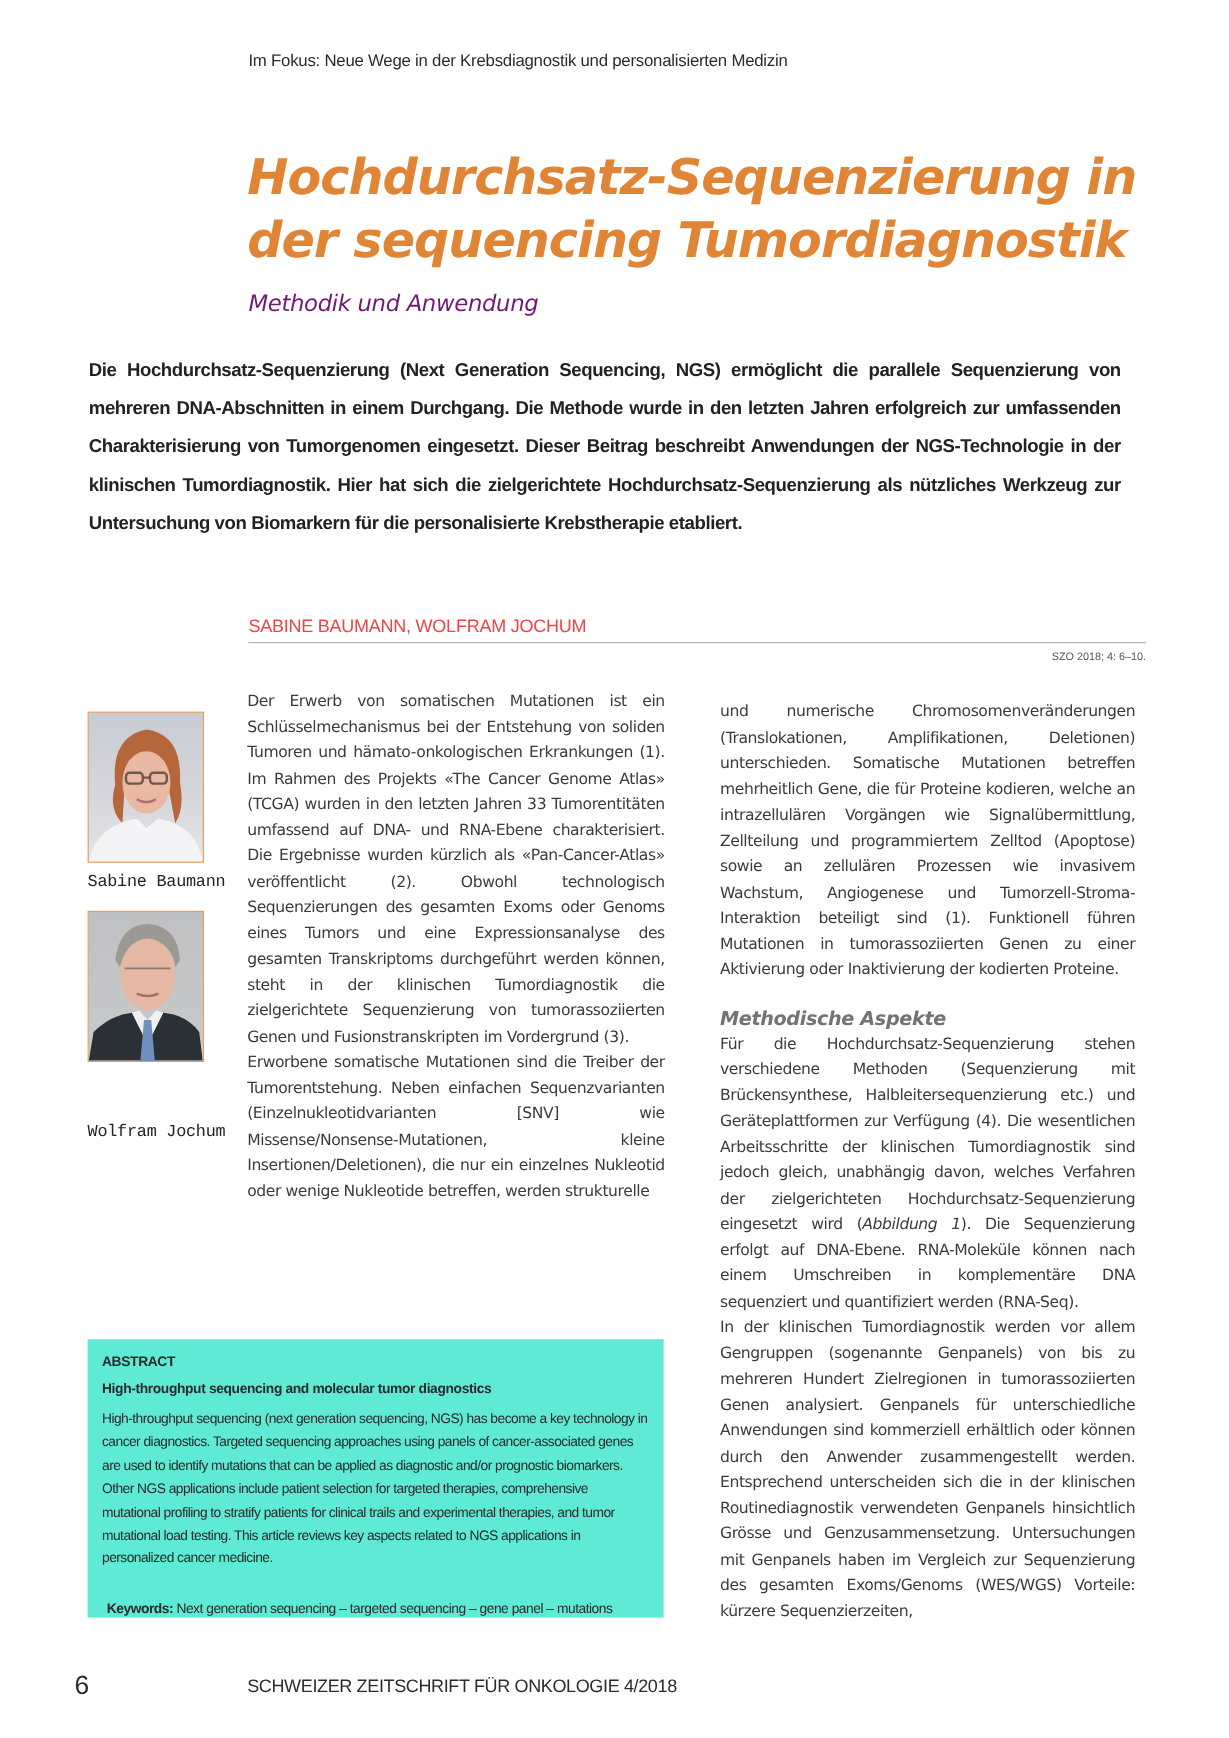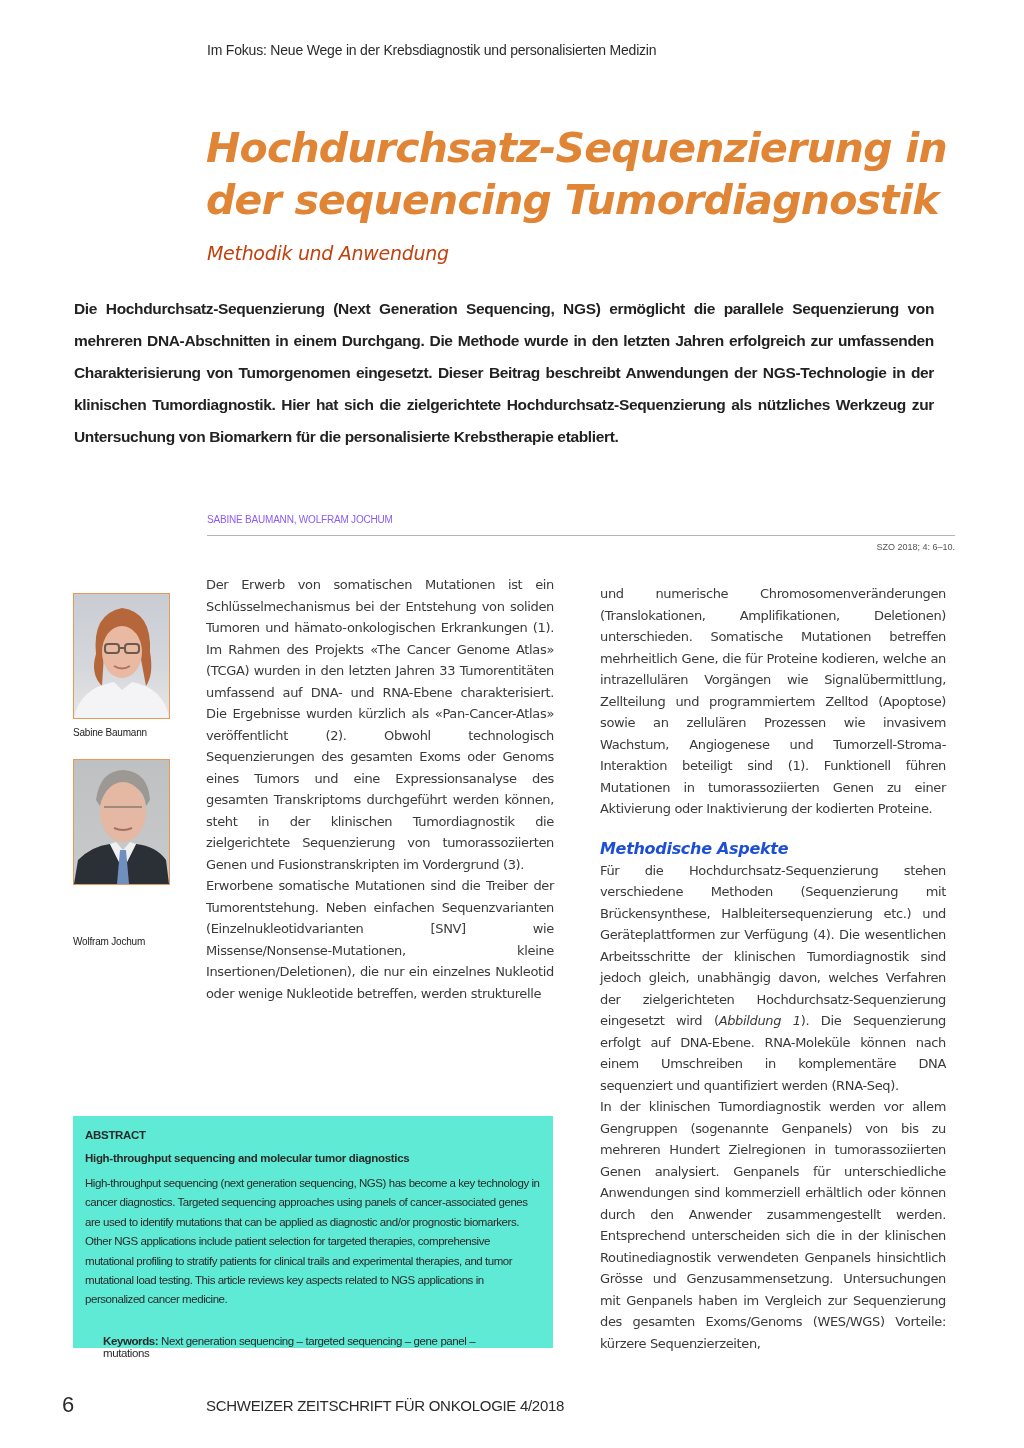--- a/index.html
+++ b/index.html
@@ -1,49 +1,49 @@
 <!DOCTYPE html>
 <html><head>
 <meta charset="utf-8">
 <style>
   html, body { margin: 0; padding: 0; background: #ffffff; }
   body { width: 1024px; height: 1448px; position: relative; overflow: hidden; color: #2b2b2b; font-family: "Liberation Sans", sans-serif; }
 
   .running-head { position: absolute; left: 207px; top: 42px; font-size: 14px; font-family: "Liberation Sans", sans-serif; font-stretch: condensed; color: #2b2b2b; letter-spacing: -0.2px; }
 
   .title { position: absolute; left: 206px; top: 122px; width: 780px; margin: 0; font-family: "DejaVu Sans", sans-serif; font-style: italic; font-weight: bold; font-size: 41px; line-height: 52px; color: #e08535; letter-spacing: -0.8px; }
-  .subtitle { position: absolute; left: 207px; top: 242px; font-family: "DejaVu Sans", sans-serif; font-style: italic; font-size: 19px; color: #c2410c; letter-spacing: -0.3px; }
+  .subtitle { position: absolute; left: 207px; top: 242px; font-family: "DejaVu Sans", sans-serif; font-style: italic; font-size: 19px; color: #701a75; letter-spacing: -0.3px; }
 
   .lead { position: absolute; left: 74px; top: 293px; width: 860px; margin: 0; font-family: "Liberation Sans", sans-serif; font-weight: bold; font-size: 15.5px; line-height: 32px; color: #222; text-align: justify; letter-spacing: -0.35px; }
 
-  .authors { position: absolute; left: 207px; top: 514px; font-size: 10px; color: #8b5cf6; letter-spacing: -0.2px; }
+  .authors { position: absolute; left: 207px; top: 514px; font-size: 15px; color: #ef4444; letter-spacing: -0.2px; }
   .author-rule { position: absolute; left: 207px; top: 535px; width: 748px; height: 1px; background: #b5b5b5; }
   .citation { position: absolute; right: 69px; top: 542px; font-size: 9px; color: #555; }
 
   .photo { position: absolute; left: 73px; width: 97px; height: 126px; border: 1px solid #e59a5a; box-sizing: border-box; overflow: hidden; }
   .photo1 { top: 593px; background: linear-gradient(180deg, #c9ccd3 0%, #d5d7dc 60%, #e8e6e4 100%); }
   .photo2 { top: 759px; background: linear-gradient(180deg, #bfc0c2 0%, #c9cacb 100%); }
   .photo svg { display: block; }
-  .photo-caption { position: absolute; left: 73px; font-size: 10px; color: #222; letter-spacing: -0.2px; }
+  .photo-caption { position: absolute; left: 73px; font-size: 14px; color: #222; letter-spacing: -0.2px; font-family: Liberation Mono, monospace; }
   .cap1 { top: 727px; }
   .cap2 { top: 936px; }
 
   .col { position: absolute; font-family: "DejaVu Sans", sans-serif; font-size: 13px; line-height: 21.5px; color: #3a3a3a; text-align: justify; letter-spacing: -0.35px; }
   .col p { margin: 0; }
   .col-mid { left: 206px; top: 574px; width: 348px; }
   .col-right { left: 580px; top: 583px; width: 346px; margin-left: 20px; }
-  .section-heading { margin: 12px 0 0 0; font-family: "DejaVu Sans", sans-serif; font-style: italic; font-weight: bold; font-size: 16px; line-height: 22px; color: #1d4ed8; letter-spacing: -0.3px; }
+  .section-heading { margin: 12px 0 0 0; font-family: "DejaVu Sans", sans-serif; font-style: italic; font-weight: bold; font-size: 16px; line-height: 22px; color: #737373; letter-spacing: -0.3px; }
   .col-right .section-heading { margin-top: 18px; }
   .col .em { font-style: italic; }
 
   .abstract-box { position: absolute; left: 73px; top: 1116px; width: 480px; height: 232px; background: #5eead4; box-sizing: border-box; padding: 11px 12px; font-family: "Liberation Sans", sans-serif; color: #2a2a2a; }
   .abstract-label { font-weight: bold; font-size: 11.5px; margin: 2px 0 11px 0; letter-spacing: -0.3px; }
   .abstract-title { font-weight: bold; font-size: 11.5px; margin: 0 0 10px 0; letter-spacing: -0.3px; }
   .abstract-text { font-size: 11.5px; line-height: 19.4px; margin: 0 0 25px 0; letter-spacing: -0.45px; }
-  .abstract-keywords { font-size: 11.5px; margin: 18px; letter-spacing: -0.4px; }
+  .abstract-keywords { font-size: 11.5px; margin: 4px; letter-spacing: -0.4px; }
   .abstract-keywords b { font-weight: bold; }
 
   .page-number { position: absolute; left: 62px; top: 1392px; font-size: 22px; color: #2b2b2b; font-family: "Liberation Sans", sans-serif; }
   .journal-footer { position: absolute; left: 206px; top: 1397px; font-size: 15px; color: #2b2b2b; letter-spacing: -0.3px; }
 </style>
 </head>
 <body>
 
 <div class="running-head">Im Fokus: Neue Wege in der Krebsdiagnostik und personalisierten Medizin</div>
 

